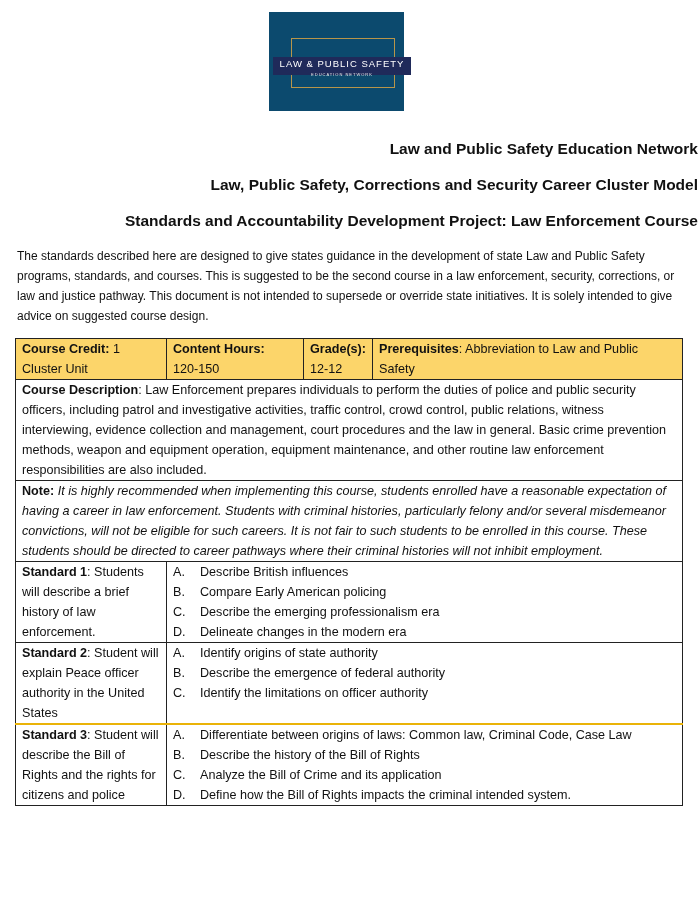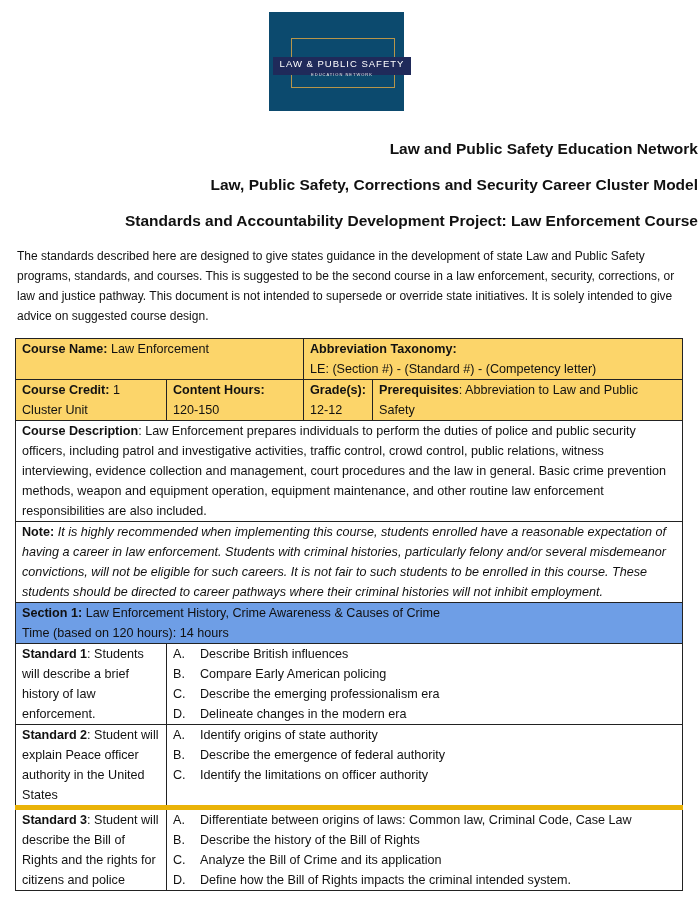--- a/index.html
+++ b/index.html
@@ -12,21 +12,21 @@
               font-size:9.5px; letter-spacing:1px; font-family:"Liberation Sans", sans-serif; }
   .logo .t2 { position:absolute; left:0; top:60px; width:146px; text-align:center; color:#e8e8e8;
               font-size:4px; letter-spacing:1px; }
   .h { position:absolute; left:0; width:698px; text-align:right; font-weight:bold; font-size:15.5px; }
   .intro { position:absolute; left:17px; top:246px; width:670px; font-size:12px; line-height:20px; }
   table { position:absolute; left:15px; top:338px; width:668px; border-collapse:collapse; font-size:12.6px; line-height:20px; }
   td { border:1.5px solid #222; padding:0 6px; vertical-align:top; }
   .yellow td { background:#fcd56a; }
   .sec td { background:#6e9ee6; }
   .std td { border-top:1.5px solid #222; }
-  .std2 td { border-top:5px solid #eab308; }
+  .std2 td { border-top:2px solid #eab308; }
   b { font-weight:bold; }
   .comp { display:flex; }
   .comp .ltr { width:27px; flex:none; }
   i { font-style:italic; }
 </style>
 </head>
 <body>
 
 <div class="logo">
   <div class="frame"></div>
@@ -42,38 +42,31 @@
 <div class="intro">The standards described here are designed to give states guidance in the development of state Law and Public Safety programs, standards, and courses. This is suggested to be the second course in a law enforcement, security, corrections, or law and justice pathway. This document is not intended to supersede or override state initiatives. It is solely intended to give advice on suggested course design.</div>
 
 <table>
   <colgroup>
       <col style="width:151px">
       <col style="width:137px">
       <col style="width:66px">
       <col>
     </colgroup>
   <tbody>
-      <tr class="yellow">
-    <td colspan="2"><b>Course Name:</b><span> Law Enforcement</span></td>
-    <td colspan="2"><b>Abbreviation Taxonomy:</b><br><span>LE: (Section #) - (Standard #) - (Competency letter)</span></td>
-  </tr>
   <tr class="yellow">
     <td><b>Course Credit:</b><span> 1</span><br><span>Cluster Unit</span></td>
     <td><b>Content Hours:</b><br><span>120-150</span></td>
     <td><b>Grade(s):</b><br><span>12-12</span></td>
     <td><b>Prerequisites</b><span>: Abbreviation to Law and Public Safety</span></td>
   </tr>
   <tr>
     <td colspan="4"><b>Course Description</b><span>: Law Enforcement prepares individuals to perform the duties of police and public security officers, including patrol and investigative activities, traffic control, crowd control, public relations, witness interviewing, evidence collection and management, court procedures and the law in general. Basic crime prevention methods, weapon and equipment operation, equipment maintenance, and other routine law enforcement responsibilities are also included.</span></td>
   </tr>
   <tr>
     <td colspan="4"><b>Note:</b><i> It is highly recommended when implementing this course, students enrolled have a reasonable expectation of having a career in law enforcement. Students with criminal histories, particularly felony and/or several misdemeanor convictions, will not be eligible for such careers. It is not fair to such students to be enrolled in this course. These students should be directed to career pathways where their criminal histories will not inhibit employment.</i></td>
-  </tr>
-  <tr class="sec">
-    <td colspan="4"><b>Section 1:</b><span>  Law Enforcement History, Crime Awareness &amp; Causes of Crime</span><br><span>Time (based on 120 hours): 14 hours</span></td>
   </tr>
   <tr class="std">
     <td><b>Standard 1</b><span>: Students will describe a brief history of law enforcement.</span></td>
     <td colspan="3">
       <div class="comp">
             <span class="ltr">A.</span>
             <span>Describe British influences</span>
           </div>
       <div class="comp">
             <span class="ltr">B.</span>

